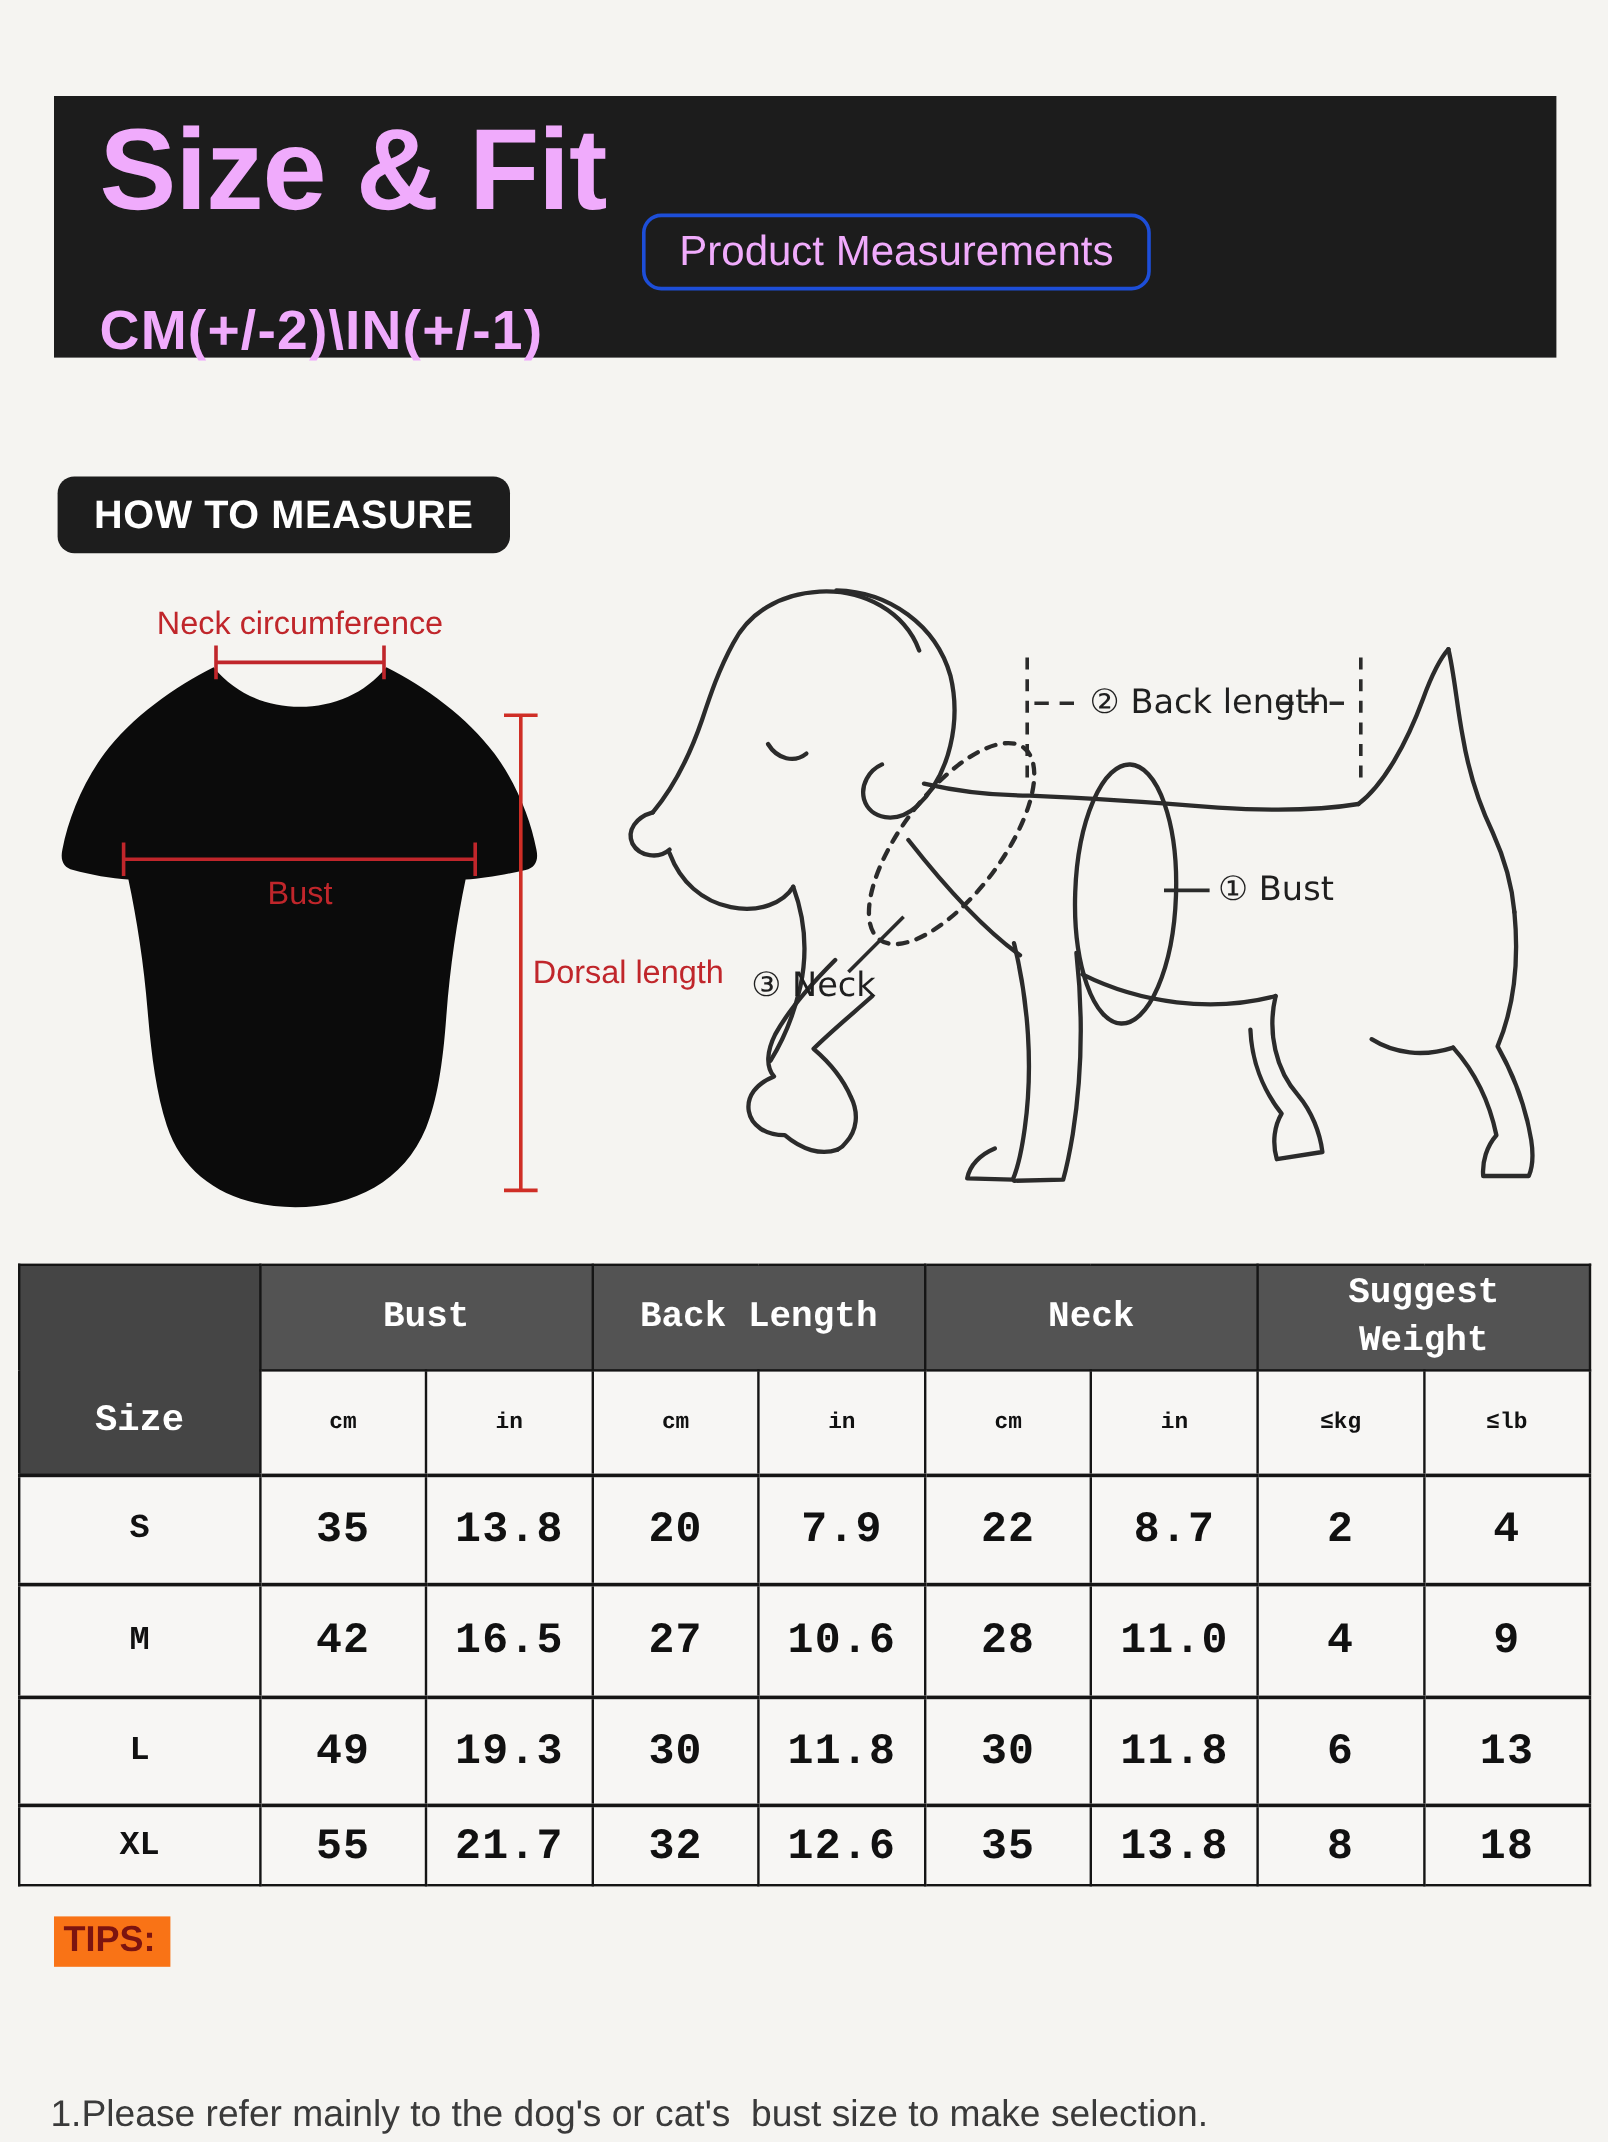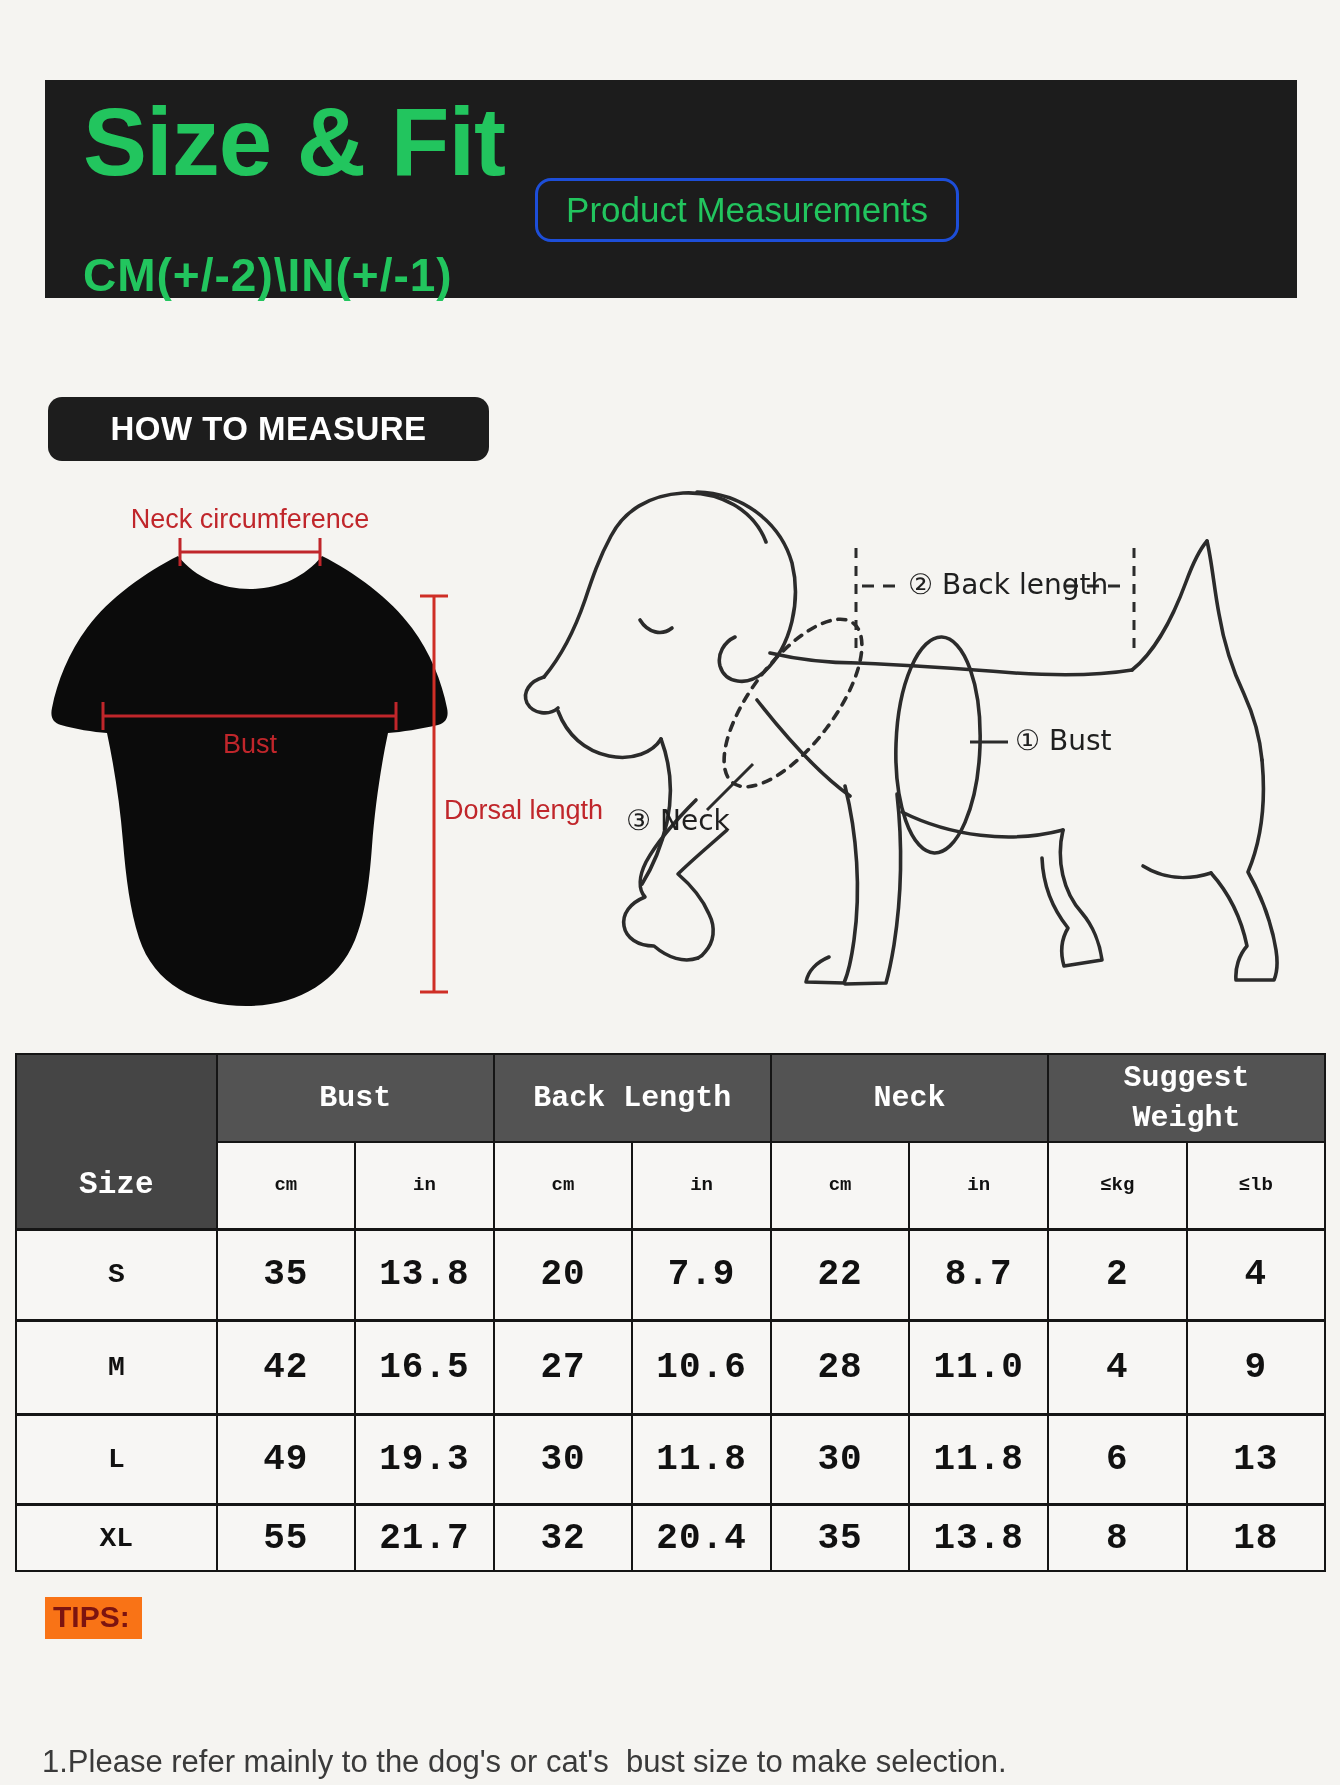--- a/index.html
+++ b/index.html
@@ -1,28 +1,28 @@
 <!DOCTYPE html>
 <html><head>
 <meta charset="utf-8">
 <style>
   html,body{margin:0;padding:0;background:#e9e8e6;}
   .canvas{position:relative;width:1340px;height:1785px;background:#f5f4f1;overflow:hidden;
           font-family:"Liberation Sans",sans-serif;}
   .abs{position:absolute;}
 
   
-  .banner{left:45px;top:80px;width:1252px;height:218px;background:#1c1c1c;color:#22c55e;}
+  .banner{left:45px;top:80px;width:1252px;height:218px;background:#1c1c1c;color:#f0abfc;}
   .banner-title{left:38px;top:12px;font-size:96px;font-weight:700;letter-spacing:-1px;line-height:1.05;}
   .banner-badge{left:490px;top:98px;width:418px;height:58px;border:3px solid #1d4ed8;border-radius:16px;
                 display:flex;align-items:center;justify-content:center;font-size:35px;font-weight:400;}
   .banner-tol{left:38px;top:168px;font-size:46px;font-weight:700;letter-spacing:1px;}
 
   
-  .htm-badge{left:48px;top:397px;width:441px;height:64px;background:#1d1d1d;border-radius:14px;
+  .htm-badge{left:48px;top:397px;width:377px;height:64px;background:#1d1d1d;border-radius:14px;
              display:flex;align-items:center;justify-content:center;color:#fff;font-size:33px;
              font-weight:700;letter-spacing:.5px;}
 
   
   .red-label{color:#c0262b;font-size:27px;font-weight:400;}
   .dog-label{color:#1f1f1f;font-size:28px;font-family:"DejaVu Sans",sans-serif;}
   svg{position:absolute;overflow:visible;}
 
   
   .size-table{left:15px;top:1053px;width:1311px;height:519px;}
@@ -179,21 +179,21 @@
           <td>30</td>
           <td>11.8</td>
           <td>6</td>
           <td>13</td>
         </tr>
         <tr style="height:62px;">
           <th>XL</th>
           <td>55</td>
           <td>21.7</td>
           <td>32</td>
-          <td>20.4</td>
+          <td>12.6</td>
           <td>35</td>
           <td>13.8</td>
           <td>8</td>
           <td>18</td>
         </tr>
       </tbody>
     </table>
   </div>
 
   <div class="abs tips-label">TIPS:</div>

